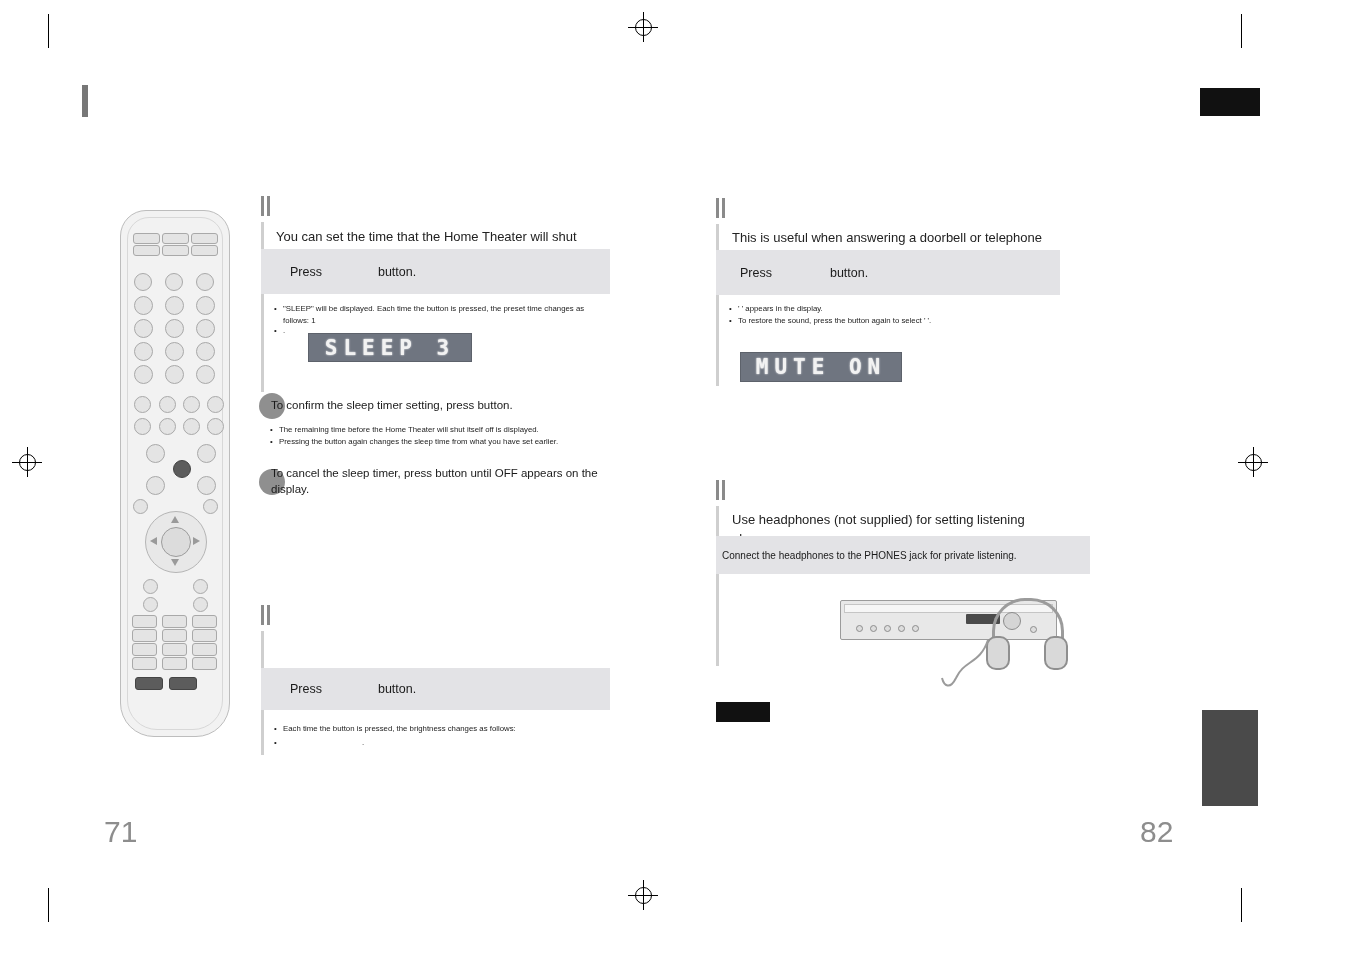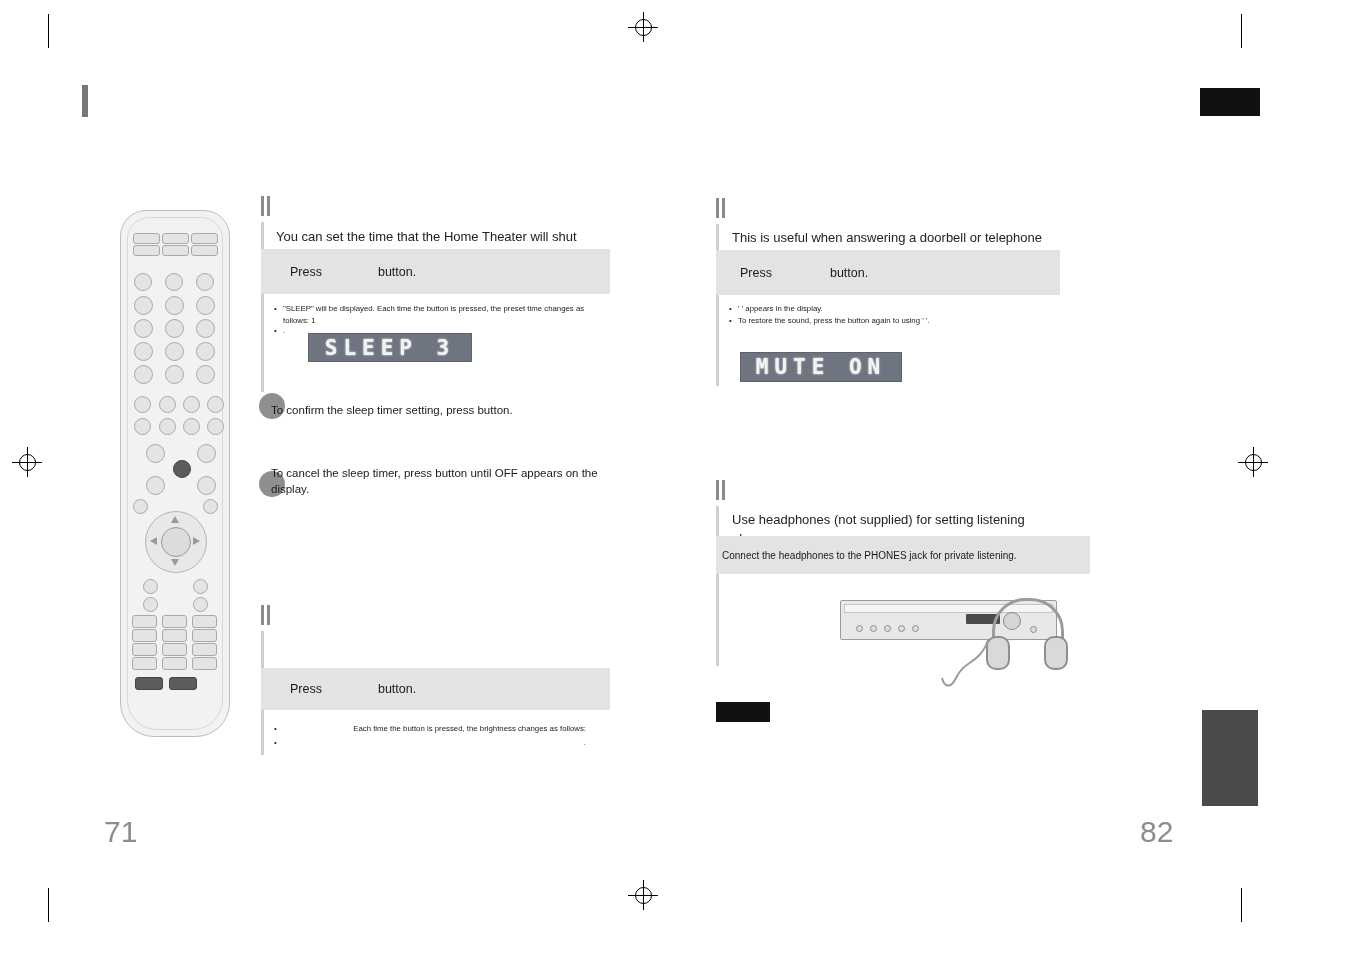--- a/index.html
+++ b/index.html
@@ -50,21 +50,21 @@
   
   .banner{
     position:absolute;background:#e3e3e6;color:#1a1a1a;
     display:flex;align-items:center;
   }
   .banner .press{font-size:12.5px;}
   .banner .btn-gap{display:inline-block;}
   .banner .suffix{font-size:12.5px;}
 
   
-  .step{position:absolute;display:flex;align-items:flex-end;}
+  .step{position:absolute;display:flex;align-items:center;}
   .step .circle{
     width:26px;height:26px;border-radius:50%;background:#8f8f8f;
     flex:0 0 26px;
   }
   .step .stext{font-size:11.5px;color:#1a1a1a;margin-left:-14px;line-height:1.35;max-width:360px;}
 
   
   .vfd{
     position:absolute;background:#6f7580;border:1px solid #5d626b;
     display:flex;align-items:center;justify-content:center;
@@ -157,61 +157,65 @@
   </div>
 
   <div class="vfd" style="left:308px;top:333px;width:162px;height:27px;">
     <span class="seg">SLEEP 3</span>
   </div>
 
   <div class="step" style="left:259px;top:393px;width:380px;">
     <div class="circle"></div>
     <div class="stext">To confirm the sleep timer setting, press                    button.</div>
   </div>
+  <div class="bullets" style="left:270px;top:424px;width:350px;">
+    <div>The remaining time before the Home Theater will shut itself off is displayed.</div>
+    <div>Pressing the button again changes the sleep time from what you have set earlier.</div>
+  </div>
 
   <div class="step" style="left:259px;top:466px;width:360px;">
     <div class="circle"></div>
     <div class="stext" style="max-width:340px;">To cancel the sleep timer, press                 button until OFF appears on the display.</div>
   </div>
 
   <div class="sec-mark" style="left:261px;top:605px;">
     <i></i>
       <i></i>
   </div>
   <div class="vrule" style="left:261px;top:631px;height:124px;"></div>
 
 
   <div class="banner" style="left:261px;top:668px;width:320px;height:42px;padding-left:29px;">
     <span class="press">Press</span>
     <span class="btn-gap" style="width:56px;"></span>
     <span class="suffix">button.</span>
   </div>
 
-  <div class="bullets" style="left:274px;top:723px;width:312px;text-align:right;">
+  <div class="bullets" style="left:274px;top:723px;width:312px;">
     <div>Each time the button is pressed, the brightness changes as follows:</div>
     <div style="padding-left:88px;margin-top:2px;">.</div>
   </div>
 
   <div class="sec-mark" style="left:716px;top:198px;">
     <i></i>
       <i></i>
   </div>
   <div class="vrule" style="left:716px;top:224px;height:162px;"></div>
 
   <div class="lead" style="left:732px;top:229px;width:330px;">This is useful when answering a doorbell or telephone call.</div>
 
   <div class="banner" style="left:716px;top:250px;width:320px;height:45px;padding-left:24px;">
     <span class="press">Press</span>
     <span class="btn-gap" style="width:58px;"></span>
     <span class="suffix">button.</span>
   </div>
 
   <div class="bullets" style="left:729px;top:303px;width:300px;">
     <div>'                 ' appears in the display.</div>
-    <div>To restore the sound, press the button again to using '              '.</div>
+    <div>To restore the sound, press the button again to select '              '.</div>
   </div>
 
   <div class="vfd" style="left:740px;top:352px;width:160px;height:28px;">
     <span class="seg">MUTE ON</span>
   </div>
 
   <div class="sec-mark" style="left:716px;top:480px;">
     <i></i>
       <i></i>
   </div>

